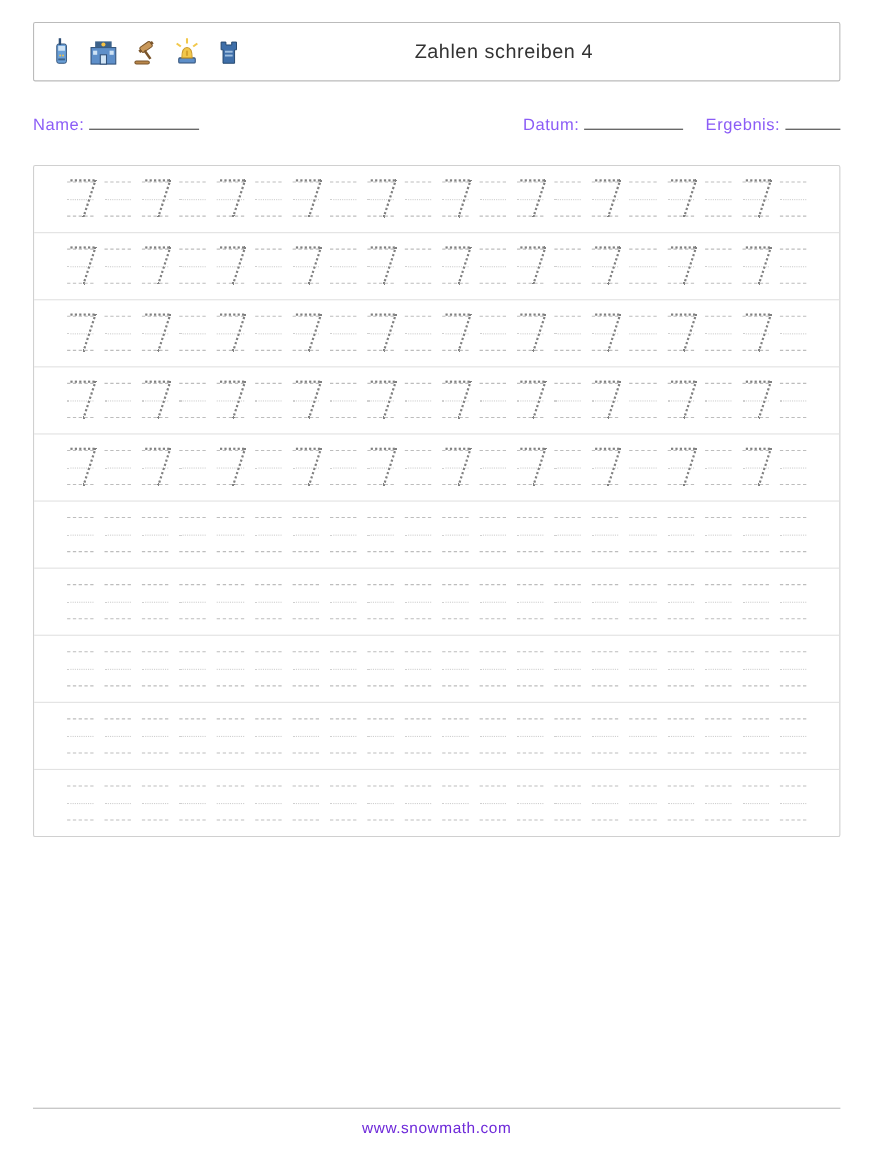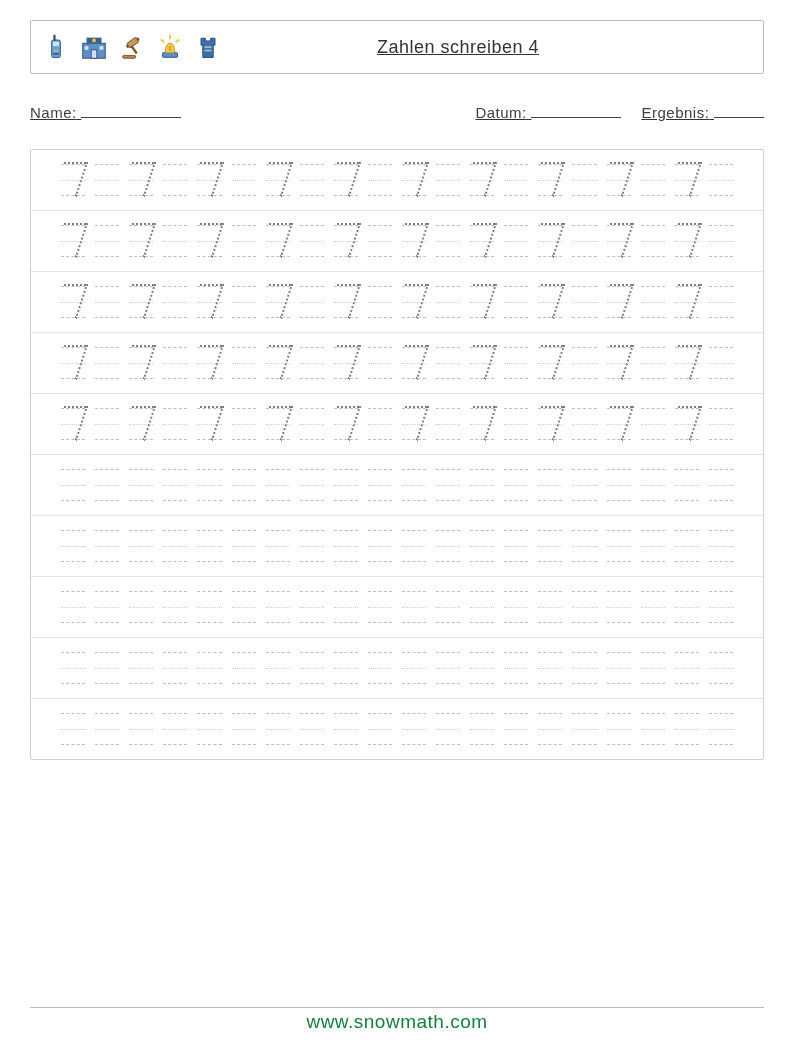--- a/index.html
+++ b/index.html
@@ -8,21 +8,20 @@
     background: #ffffff;
     font-family: "Helvetica Neue", Arial, sans-serif;
     color: #333;
   }
   .page {
     width: 794px;
     height: 1053px;
     box-sizing: border-box;
     padding: 20px 30px 10px 30px;
     position: relative;
-    text-decoration: underline;
   }
 
   .header-box {
     border: 1px solid #bbb;
     border-radius: 2px;
     padding: 6px 10px;
     display: flex;
     align-items: center;
     height: 40px;
   }
@@ -45,21 +44,21 @@
     font-size: 18px;
     letter-spacing: 0.5px;
     color: #333;
     padding-right: 60px;
   }
 
   .meta-row {
     display: flex;
     margin-top: 28px;
     font-size: 15px;
-    color: #404040;
+    color: #8b5cf6;
     letter-spacing: 0.5px;
   }
   .meta-left { flex: 1; }
   .meta-right { display: flex; gap: 20px; margin-left: 12px; }
   .blank {
     display: inline-block;
     border-bottom: 1px solid #444;
     vertical-align: baseline;
     height: 1em;
   }
@@ -133,22 +132,22 @@
     position: absolute;
     left: 30px; right: 30px;
     bottom: 45px;
     border-top: 1px solid #bbb;
   }
   .footer-text {
     position: absolute;
     left: 0; right: 0;
     bottom: 20px;
     text-align: center;
-    font-size: 19px;
-    color: #15803d;
+    font-size: 14px;
+    color: #6d28d9;
     letter-spacing: 0.5px;
   }
 </style>
 </head>
 <body>
 
 <div class="page">
 
   <div class="header-box">
     <div class="icons">

